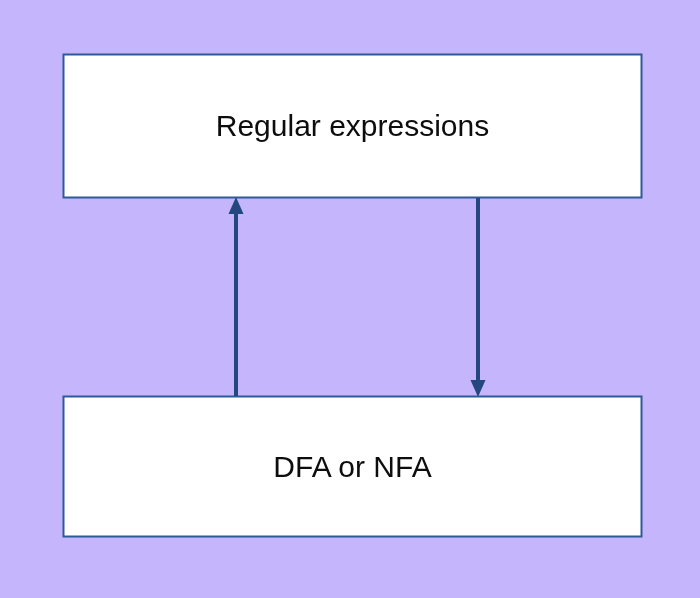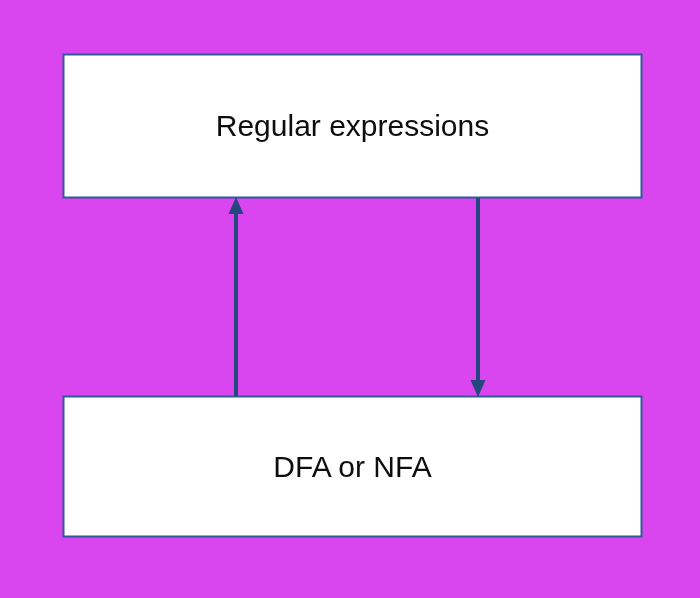--- a/index.html
+++ b/index.html
@@ -4,21 +4,21 @@
 <style>
   html, body {
     margin: 0;
     padding: 0;
     background: #ffffff;
   }
   .canvas {
     position: relative;
     width: 700px;
     height: 598px;
-    background: #d946ef;
+    background: #c4b5fd;
     overflow: hidden;
   }
   svg { display: block; }
   .node-label {
     font-family: "Liberation Sans", sans-serif;
     font-size: 30px;
     font-weight: 400;
     letter-spacing: 0px;
   }
 </style>

